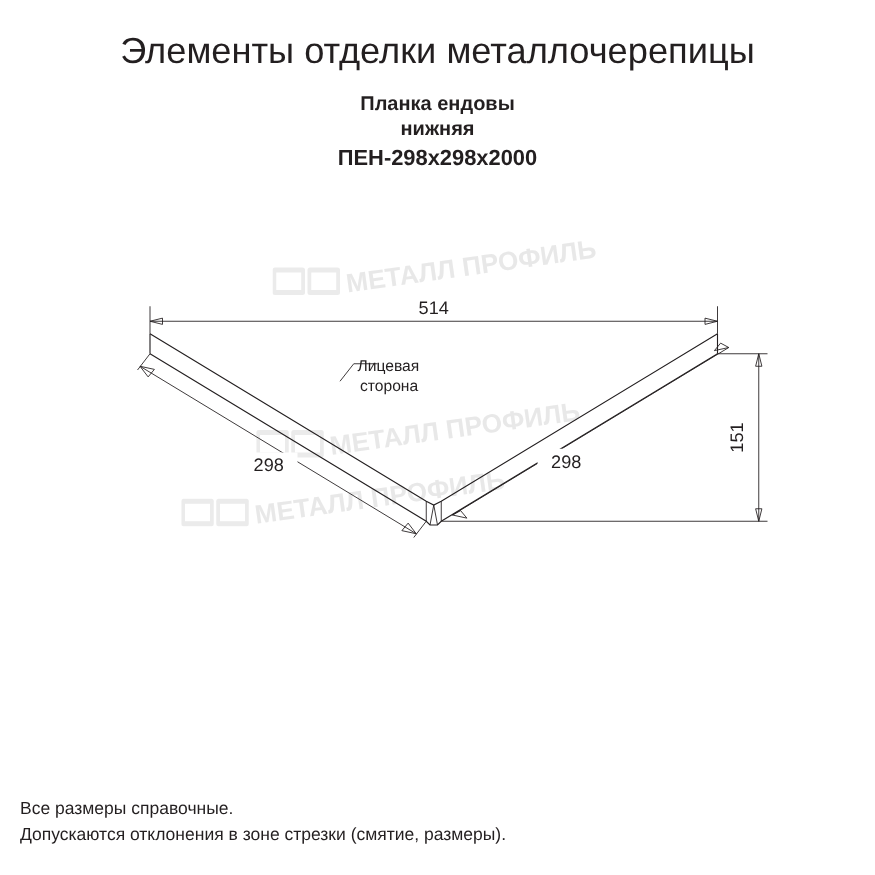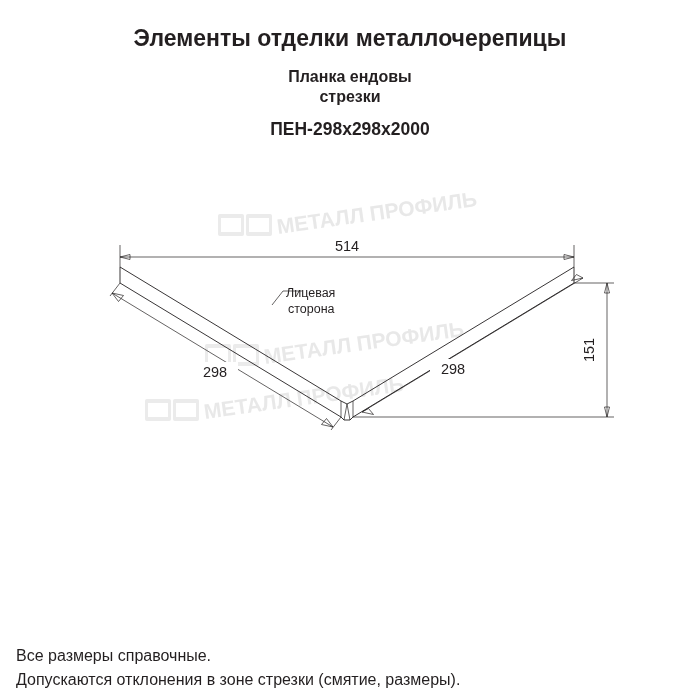--- a/index.html
+++ b/index.html
@@ -21,51 +21,51 @@
     height: 700px;
   }
   .title-block {
     position: absolute;
     top: 26px;
     left: 0;
     width: 700px;
     text-align: center;
   }
   .main-title {
-    font-size: 23px;
-    font-weight: bold;
+    font-size: 29px;
+    font-weight: normal;
     letter-spacing: 0px;
     line-height: 1.1;
   }
   .sub-title {
     margin-top: 16px;
     font-size: 16px;
     font-weight: bold;
     line-height: 1.25;
   }
   .code-title {
-    margin-top: 12px;
+    margin-top: 2px;
     font-size: 17.5px;
     font-weight: bold;
   }
   .drawing-wrap {
     position: absolute;
     top: 185px;
     left: 0;
     width: 700px;
     height: 300px;
   }
   .drawing-wrap svg {
     display: block;
   }
   .footnotes {
     position: absolute;
     left: 16px;
-    bottom: 8px;
-    font-size: 16px;
+    bottom: 22px;
+    font-size: 14px;
     line-height: 1.5;
     color: #231f20;
   }
   .footnotes div {
     white-space: nowrap;
   }
   .wm {
     fill: #e9e9e9;
   }
   .wm-text {
@@ -97,21 +97,21 @@
 </style>
 </head>
 <body>
 
 <div class="page">
 
   <div class="title-block">
     <div class="main-title">Элементы отделки металлочерепицы</div>
     <div class="sub-title">
       <div>Планка ендовы</div>
-      <div>стрезки</div>
+      <div>нижняя</div>
     </div>
     <div class="code-title">ПЕН-298х298х2000</div>
   </div>
 
   <div class="drawing-wrap">
     <svg width="700" height="300" viewBox="0 0 700 300" xmlns="http://www.w3.org/2000/svg">
 
       <g>
         <g opacity="0.9">
           <g transform="translate(218,25)">

